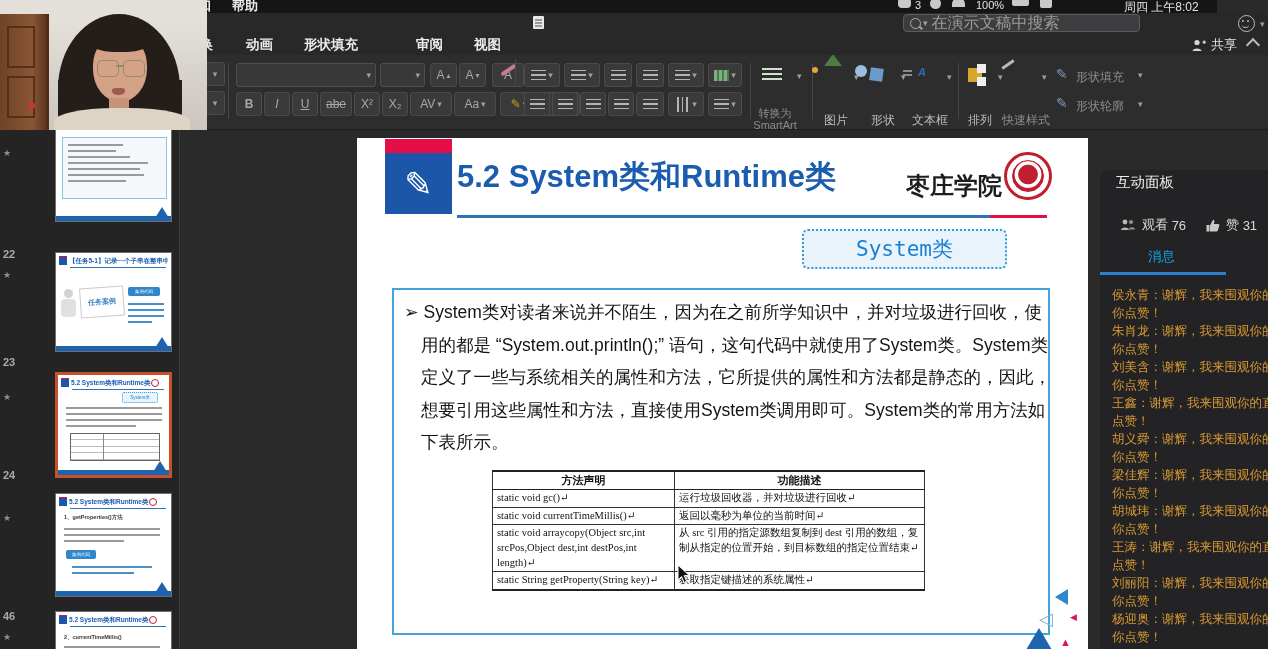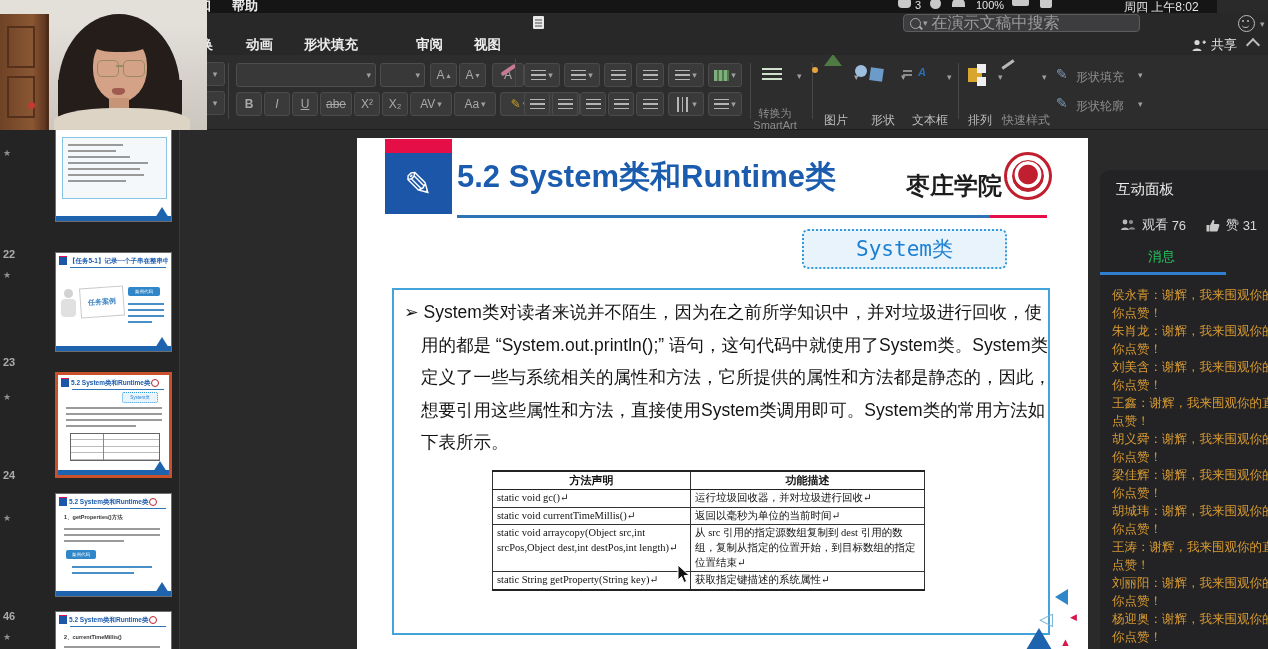--- a/index.html
+++ b/index.html
@@ -86,30 +86,30 @@
   .seal-inner{width:30px;height:30px;border-radius:50%;border:1px solid #c01f2f;background:radial-gradient(circle at 50% 45%,#c01f2f 0 42%,#fff 46% 58%,#c01f2f 62% 100%);}
   .u-blue{position:absolute;left:100px;top:77px;width:533px;height:3px;background:#2e74b5;}
   .u-red{position:absolute;left:633px;top:77px;width:57px;height:3px;background:#e60e46;}
   .sys-badge{position:absolute;left:445px;top:91px;width:205px;height:40px;background:#e8f3fc;border:2px dotted #2f9bdb;border-radius:6px;box-sizing:border-box;display:flex;align-items:center;justify-content:center;
              font-family:"DejaVu Sans Mono",monospace;font-size:21px;color:#1b80d2;}
   .content-box{position:absolute;left:35px;top:150px;width:658px;height:347px;border:2px solid #44a3da;box-sizing:border-box;}
   .para{position:absolute;left:10px;top:6px;width:630px;font-size:17.5px;line-height:32.6px;color:#141414;padding-left:17px;text-indent:-17px;}
   .stable{position:absolute;left:135px;top:332px;width:433px;border-collapse:collapse;
           font-family:"Liberation Serif","DejaVu Serif",serif;font-size:10.5px;color:#111;
           border-top:2px solid #222;border-bottom:2px solid #222;}
-  .stable th{border:1px solid #333;border-bottom:1.5px solid #222;font-size:11px;padding:1px 17px;text-align:center;}
+  .stable th{border:1px solid #333;border-bottom:1.5px solid #222;font-size:11px;padding:1px 9px;text-align:center;}
   .stable td{border:1px solid #333;padding:1px 4px;line-height:1.4;vertical-align:top;}
   .tri-filled{position:absolute;left:698px;top:451px;width:0;height:0;border-top:8px solid transparent;border-bottom:8px solid transparent;border-right:13px solid #2f86c8;}
   .tri-outline{position:absolute;left:682px;top:470px;font-size:18px;color:#7ab2d6;}
   .tri-red-sm{position:absolute;left:713px;top:474px;font-size:9px;color:#d8184a;}
   .tri-big{position:absolute;left:656px;top:490px;width:0;height:0;border-left:26px solid transparent;border-right:26px solid transparent;border-bottom:44px solid #1e63ae;}
   .tri-red2{position:absolute;left:703px;top:498px;font-size:11px;color:#d8184a;}
   
   .panel{position:absolute;left:1100px;top:170px;width:270px;height:479px;background:#232325;border-radius:10px 0 0 0;z-index:3;}
-  .panel-title{position:absolute;left:16px;top:10px;font-size:14.5px;color:#ededed;}
+  .panel-title{position:absolute;left:16px;top:3px;font-size:14.5px;color:#ededed;}
   .stat{position:absolute;top:46px;display:flex;align-items:center;color:#d9d9d9;font-size:13px;}
   .stat svg{margin-right:6px;}
   .ptab{position:absolute;top:78px;font-size:13.5px;}
   .tab-underline{position:absolute;left:0;top:102px;width:126px;height:3px;background:#2e7fd0;}
   .messages{position:absolute;left:12px;top:116px;width:232px;font-size:12.5px;line-height:18px;color:#d89a33;overflow:hidden;height:363px;}
   .msg{word-break:break-all;}
   
   .webcam{position:absolute;left:0;top:0;width:207px;height:130px;overflow:hidden;z-index:10;background:linear-gradient(180deg,#e3e0da 0 18%,#d6d2cb 60%,#cbc6be 100%);}
   .door{position:absolute;left:0;top:14px;width:46px;height:116px;background:linear-gradient(90deg,#6e4326,#8a5633 70%,#5e3620 100%);border-right:3px solid #4e2c18;}
   .door::before{content:"";position:absolute;left:7px;top:12px;width:24px;height:38px;border:2px solid #55311b;}
@@ -494,21 +494,21 @@
     </svg>
     <span>观看</span>&nbsp;<span>76</span>
   </div>
   <div class="stat" style="left:106px">
     <svg width="14" height="13" viewBox="0 0 14 13">
       <rect x="0.5" y="6" width="3" height="6.5" fill="#c9c9c9"></rect>
       <path d="M4 12.5 L4 6.5 L7 0.8 C8.2 0.8 8.6 2 8.3 3.2 L7.8 5 L12.3 5 C13.3 5 13.6 6 13.3 6.8 L11.8 11.4 C11.5 12.2 11 12.5 10.2 12.5 Z" fill="#c9c9c9"></path>
     </svg>
     <span>赞</span>&nbsp;<span>31</span>
   </div>
-  <span class="ptab" style="left:48px;color:#22c55e">消息</span>
+  <span class="ptab" style="left:48px;color:#0ea5e9">消息</span>
 
   <div class="tab-underline"></div>
   <div class="messages">
   <div class="msg">侯永青：谢辉，我来围观你的直播啦，给你点赞！</div>
 
   <div class="msg">朱肖龙：谢辉，我来围观你的直播啦，给你点赞！</div>
 
   <div class="msg">刘美含：谢辉，我来围观你的直播啦，给你点赞！</div>
 
   <div class="msg">王鑫：谢辉，我来围观你的直播啦，给你点赞！</div>

